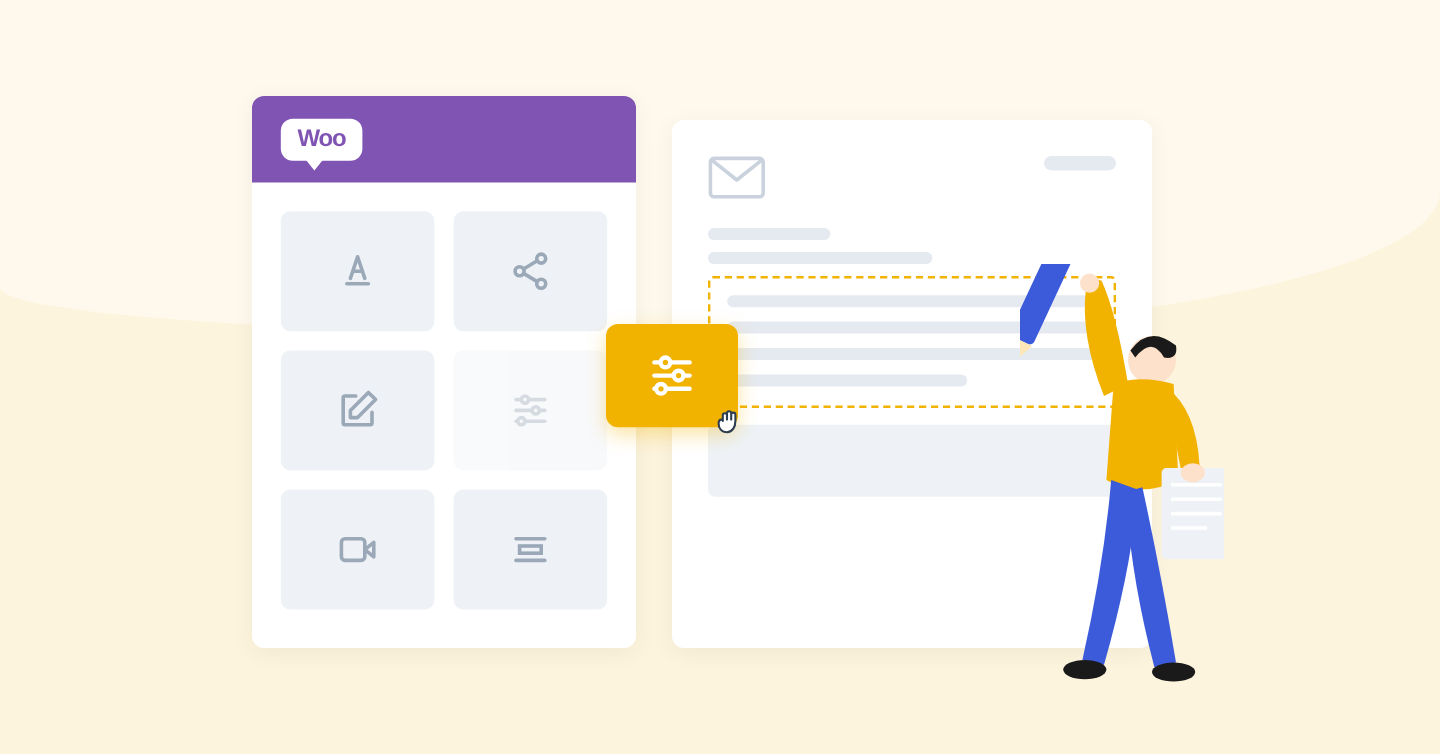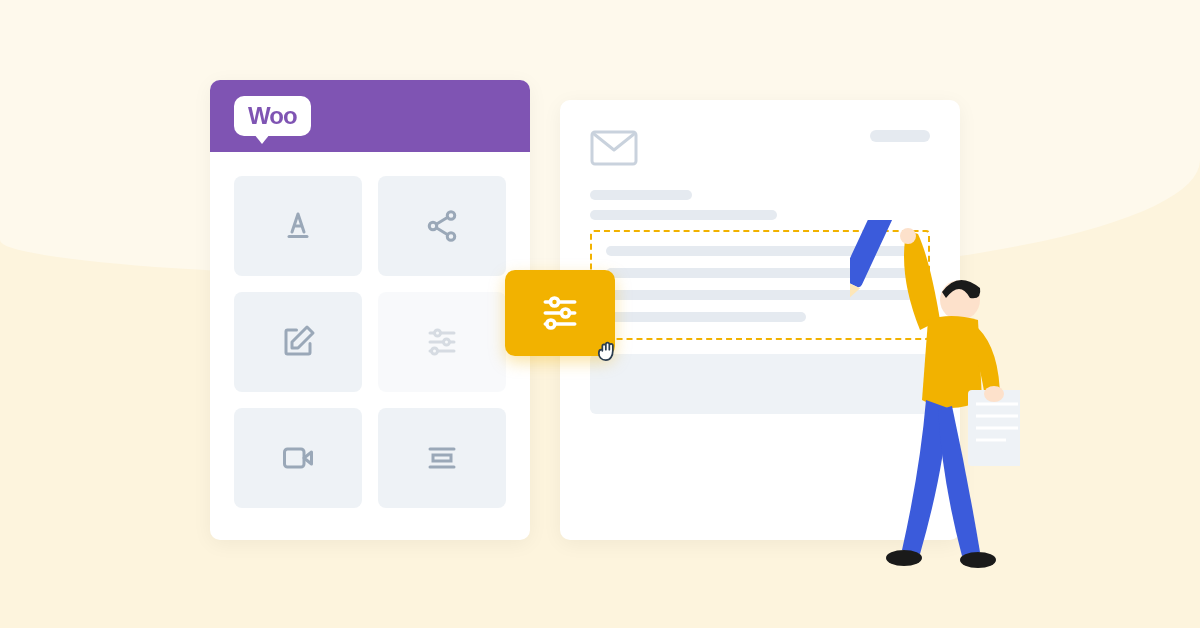--- a/index.html
+++ b/index.html
@@ -43,21 +43,21 @@
     background: #7F54B3;
     border-radius: 10px 10px 0 0;
     display: flex;
     align-items: center;
     padding-left: 24px;
   }
   .woo-bubble {
     background: #fff;
     color: #7F54B3;
     font-weight: 900;
-    font-size: 24px;
+    font-size: 20px;
     padding: 6px 14px;
     border-radius: 10px;
     position: relative;
     letter-spacing: -1px;
     font-family: Arial, sans-serif;
   }
   .woo-bubble::after {
     content: '';
     position: absolute;
     bottom: -8px; left: 20px;

